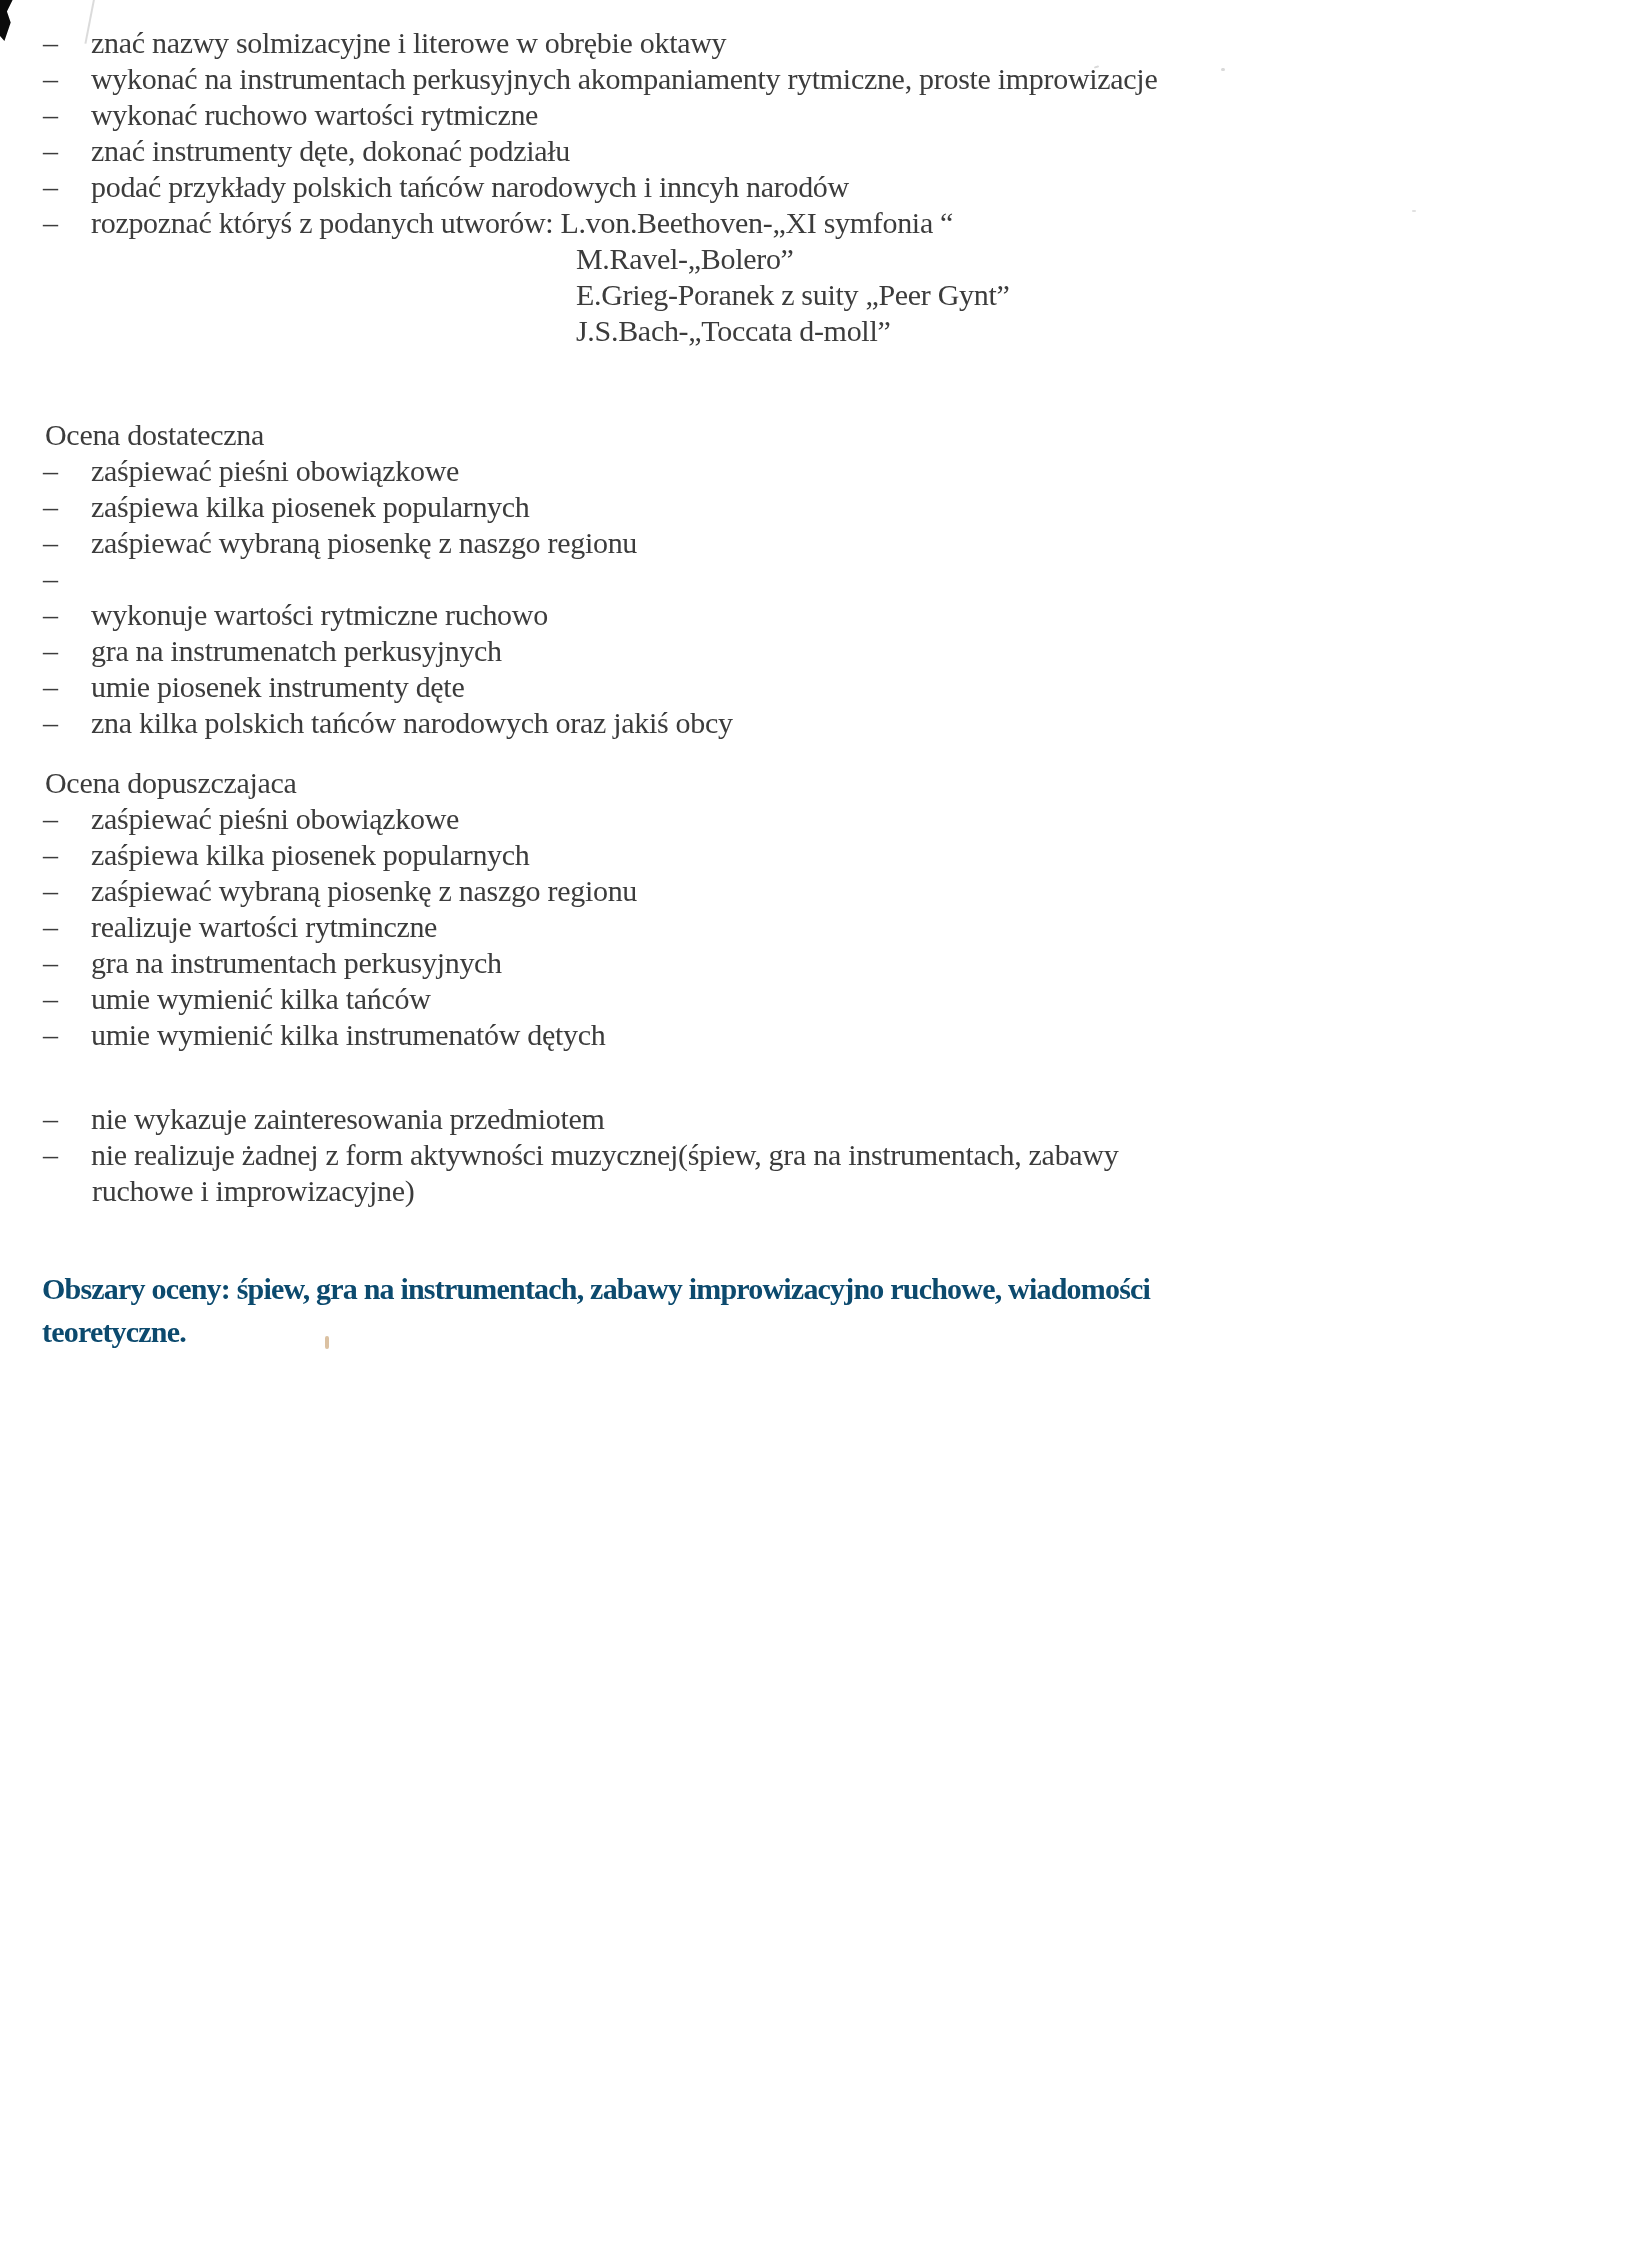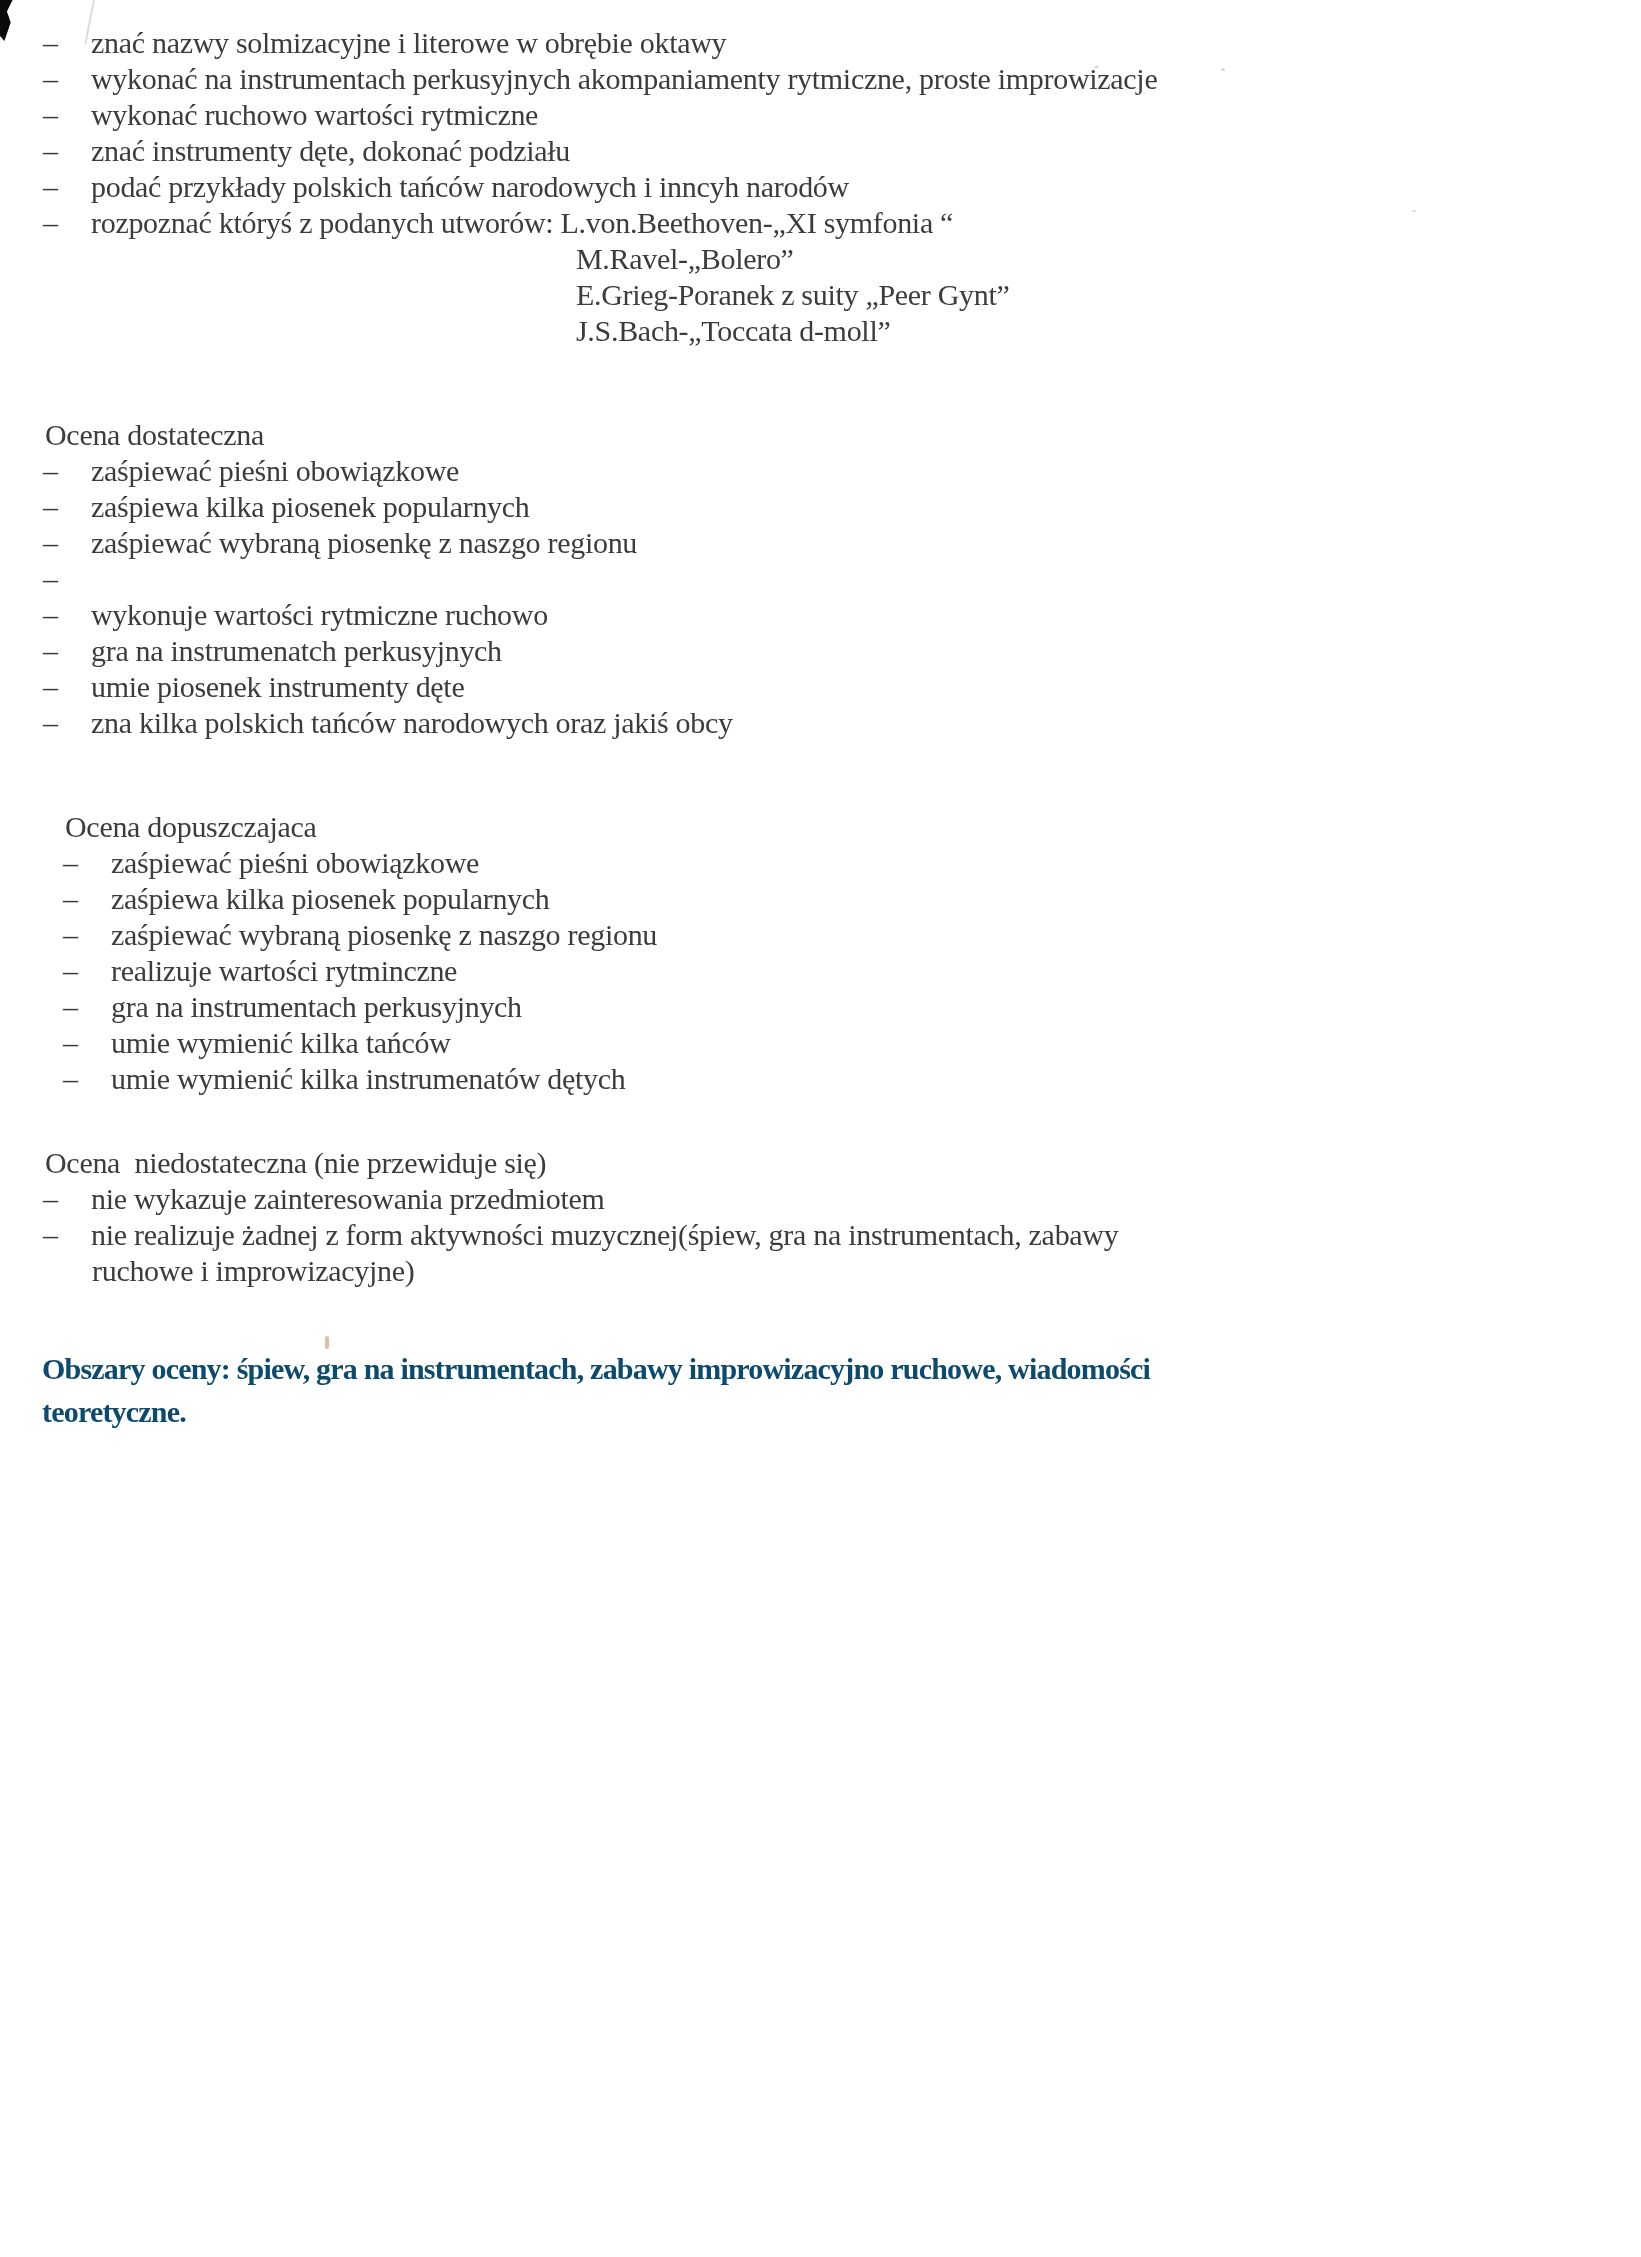--- a/index.html
+++ b/index.html
@@ -18,21 +18,21 @@
     font-size: 30px;
     letter-spacing: -0.3px;
   }
   .content {
     position: relative;
     padding-top: 25px;
   }
   .section { }
   .sec-0 { margin-top: 0; }
   .sec-1 { margin-top: 68px; }
-  .sec-2 { margin-top: 68px; padding-left: 20px; }
+  .sec-2 { margin-top: 24px; }
   .sec-3 { margin-top: 48px; }
   .heading {
     padding-left: 45px;
     line-height: 36px;
     white-space: pre-wrap;
   }
   .line {
     display: flex;
     line-height: 36px;
   }
@@ -191,21 +191,20 @@
         <div class="line">
           <span class="dash">–</span>
           <span class="txt">umie wymienić kilka tańców</span>
         </div>
         <div class="line">
           <span class="dash">–</span>
           <span class="txt">umie wymienić kilka instrumenatów dętych</span>
         </div>
       </div>
       <div class="section sec-3">
-        <div class="heading">Ocena  niedostateczna (nie przewiduje się)</div>
         <div class="line">
           <span class="dash">–</span>
           <span class="txt">nie wykazuje zainteresowania przedmiotem</span>
         </div>
         <div class="line">
           <span class="dash">–</span>
           <span class="txt">nie realizuje żadnej z form aktywności muzycznej(śpiew, gra na instrumentach, zabawy</span>
         </div>
         <div class="line">
           <span class="txt cont-text">ruchowe i improwizacyjne)</span>

